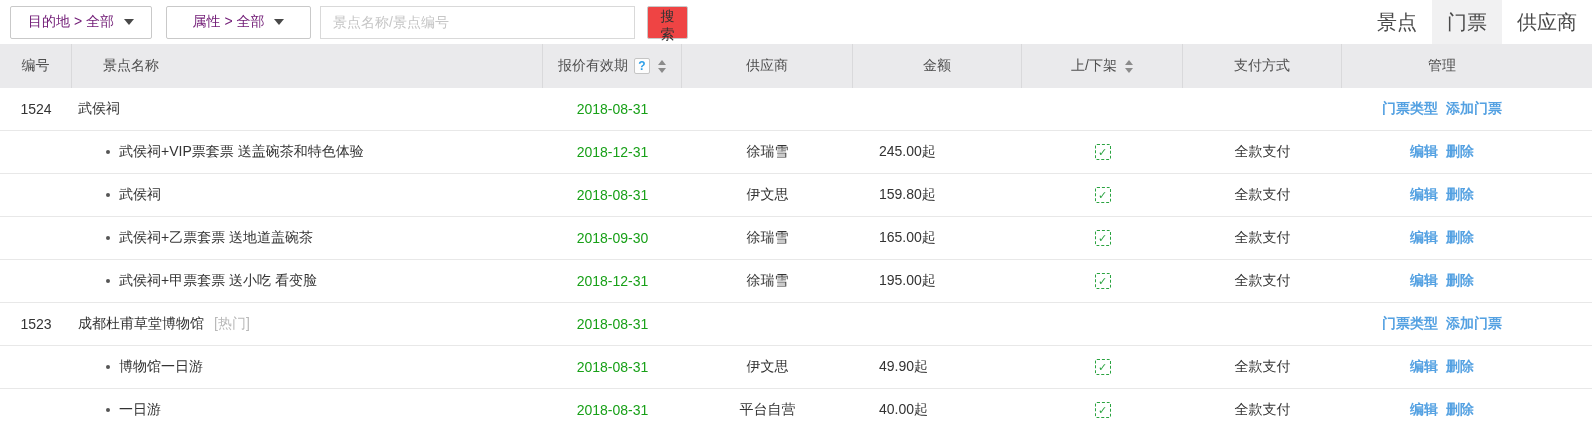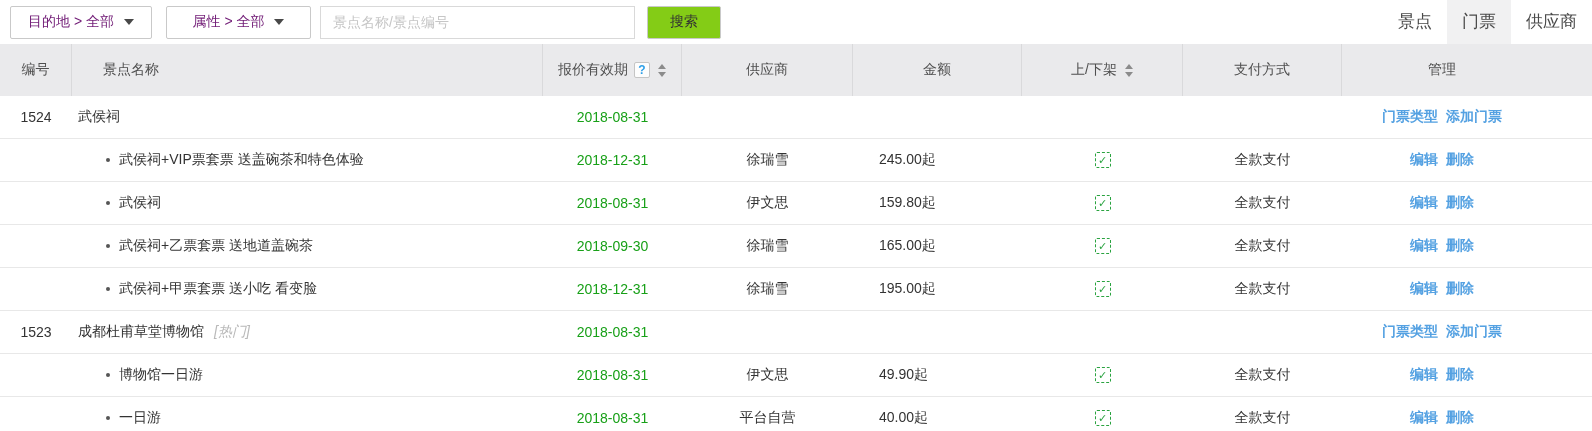--- a/index.html
+++ b/index.html
@@ -25,32 +25,32 @@
     border-top:6px solid #484848;
   }
   .search-input {
     height:33px; width:315px; margin-left:9px;
     border:1px solid #d9d9d9; border-radius:0;
     padding:0 12px; font-size:14px; color:#333; outline:none;
     font-family:"Liberation Sans","DejaVu Sans",sans-serif;
   }
   .search-input::placeholder { color:#c6c6c6; }
   .search-btn {
-    height:33px; width:74px; margin-left:12px;
-    background:#84cc16; border:1px solid #c9c9c9; border-radius:2px;
+    height:33px; width:41px; margin-left:12px;
+    background:#ef4444; border:1px solid #c9c9c9; border-radius:2px;
     font-size:14px; color:#333; cursor:pointer;
     font-family:"Liberation Sans","DejaVu Sans",sans-serif;
   }
   .tabs { margin-left:auto; display:flex; height:44px; }
-  .tab { padding:0 15px; line-height:44px; font-size:17px; color:#4a4a4a; cursor:pointer; white-space:nowrap; }
+  .tab { padding:0 15px; line-height:44px; font-size:20px; color:#4a4a4a; cursor:pointer; white-space:nowrap; }
   .tab.active { background:#f1f1f2; }
 
   
   .thead {
-    display:flex; height:52px; background:#eaeaec;
+    display:flex; height:44px; background:#eaeaec;
     align-items:stretch; color:#4f4f4f;
   }
   .th {
     display:flex; align-items:center; justify-content:center;
     border-right:1px solid #d9d9db;
   }
   .th:last-child { border-right:none; }
   .tr {
     display:flex; height:43px; align-items:stretch;
     border-bottom:1px solid #e8e8e8; background:#fff;
@@ -83,21 +83,21 @@
     border-left:4px solid transparent; border-right:4px solid transparent;
     border-bottom:5px solid #8b8b8b; margin-bottom:3px;
   }
   .sort .down {
     border-left:4px solid transparent; border-right:4px solid transparent;
     border-top:5px solid #8b8b8b;
   }
 
   .child-name { margin-left:28px; display:flex; align-items:center; }
   .bullet { width:4px; height:4px; border-radius:50%; background:#555; margin-right:9px; flex:none; }
-  .tag { color:#b9b9b9; margin-left:10px;font-style:italic; }
+  .tag { color:#b9b9b9; margin-left:10px; }
   .date { color:#18a018; }
   .checkbox {
     width:16px; height:16px; border:1px dashed #2aa340; border-radius:2px;
     color:#2aa340; font-size:11px; font-weight:bold;
     display:flex; align-items:center; justify-content:center; cursor:pointer;
   }
   .link { color:#54a1e2; cursor:pointer; white-space:nowrap;font-weight:bold; }
   .td.c-mgmt .link { margin:0 4px; }
 </style>
 </head>

